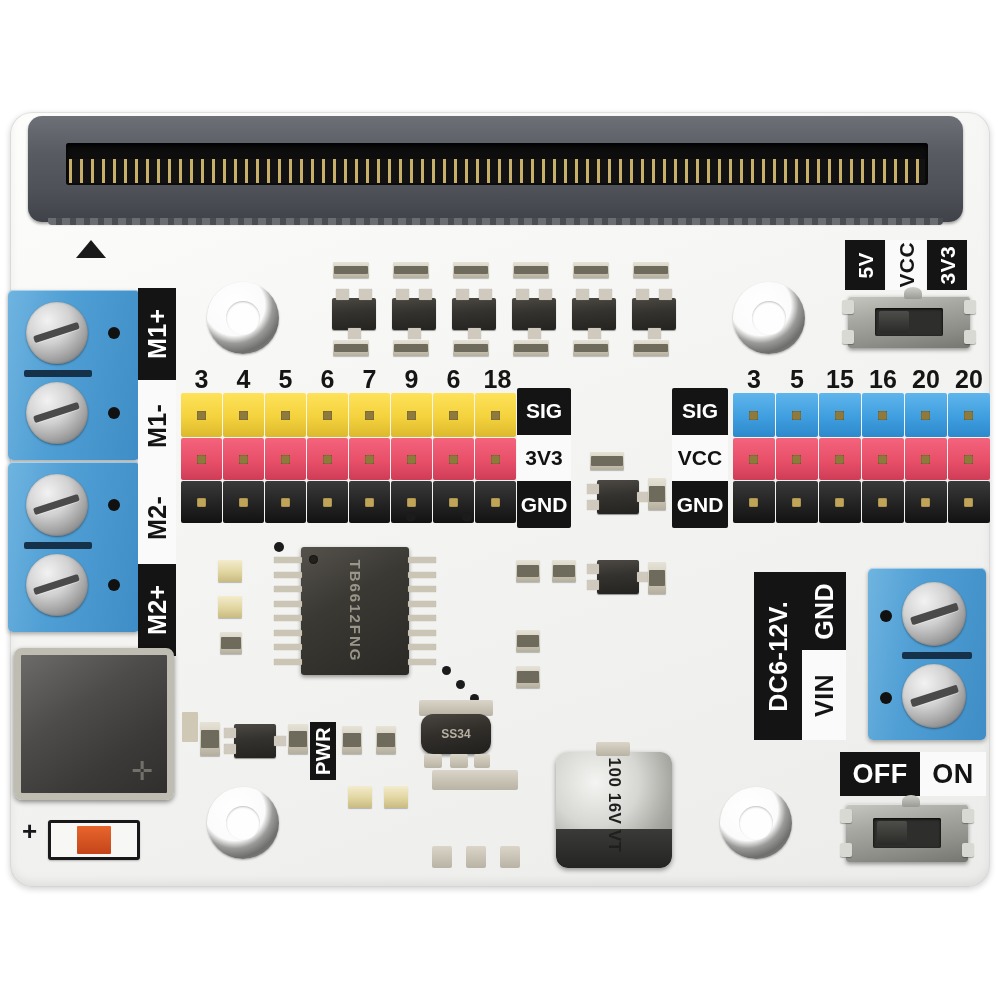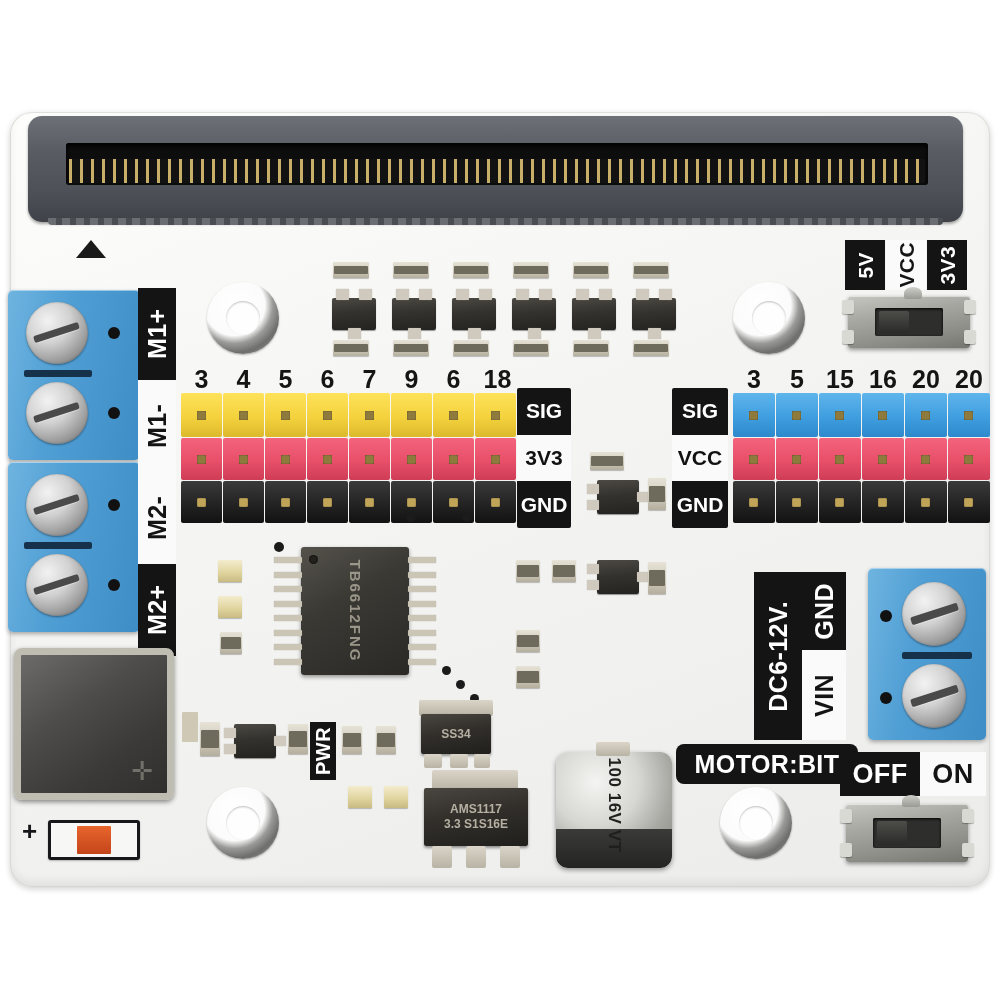--- a/index.html
+++ b/index.html
@@ -113,21 +113,21 @@
         background:radial-gradient(circle at 34% 26%,#f4f4f2 0%,#d6d6d2 38%,#a8a8a3 66%,#83837e 100%);
         box-shadow:0 2px 5px rgba(0,0,0,.4);overflow:hidden;}
   .ecap .band{position:absolute;left:0;right:0;bottom:0;height:34%;
         background:linear-gradient(180deg,#3a3a38 0%,#242422 100%);border-radius:0 0 12px 12px;}
   .ecap .txt{position:absolute;left:50%;top:46%;transform:translate(-50%,-50%) rotate(90deg);
         color:#1f1f1e;font-size:17px;font-weight:bold;white-space:nowrap;letter-spacing:.5px;
         font-family:"Liberation Sans",sans-serif;}
 
   
   .to252{position:absolute;background:linear-gradient(170deg,#4a4741 0%,#322f2b 45%,#201f1c 100%);
-        border-radius:2px;box-shadow:0 2px 3px rgba(0,0,0,.4);}
+        border-radius:12px;box-shadow:0 2px 3px rgba(0,0,0,.4);}
   .to252 .t{position:absolute;left:50%;top:50%;transform:translate(-50%,-50%);
         color:#b6b0a2;font-size:12px;font-weight:bold;white-space:nowrap;
         font-family:"Liberation Sans",sans-serif;text-align:center;line-height:1.25;}
   .tab{position:absolute;background:linear-gradient(180deg,#dad5c8 0%,#b8b3a4 100%);border-radius:2px;}
 
   
   .slsw{position:absolute;border-radius:3px;
         background:linear-gradient(170deg,#c7c7c2 0%,#a8a8a3 35%,#8f8f8a 70%,#767671 100%);
         box-shadow:0 2px 4px rgba(0,0,0,.4), inset 0 1px 0 rgba(255,255,255,.5);}
   .slsw .win{position:absolute;left:22%;top:24%;width:56%;height:52%;
@@ -490,26 +490,20 @@
   <div class="res" style="left:342px;top:726px;width:20px;height:28px;">
       <span style="top:24%;height:52%;"></span>
     </div>
   <div class="res" style="left:376px;top:726px;width:20px;height:28px;">
       <span style="top:24%;height:52%;"></span>
     </div>
   <div class="led" style="left:348px;top:786px;width:24px;height:22px;"></div>
   <div class="led" style="left:384px;top:786px;width:24px;height:22px;"></div>
 
   <div class="tab" style="left:432px;top:770px;width:86px;height:20px;"></div>
-  <div class="to252" style="left:424px;top:788px;width:104px;height:58px;">
-    <div class="t">
-      <span>AMS1117</span><br>
-      <span>3.3 S1S16E</span>
-    </div>
-  </div>
   <div class="tab" style="left:432px;top:846px;width:20px;height:22px;"></div>
   <div class="tab" style="left:466px;top:846px;width:20px;height:22px;"></div>
   <div class="tab" style="left:500px;top:846px;width:20px;height:22px;"></div>
 
   <div class="ecap" style="left:556px;top:752px;width:116px;height:116px;">
     <div class="band"></div>
     <div class="txt">
       <span>100</span>
       <span>16V</span>
       <span>VT</span>
@@ -527,21 +521,20 @@
     <span class="rot90">GND</span>
   </div>
   <div class="term" style="left:868px;top:568px;width:118px;height:172px;">
     <div class="termdot" style="left:12px;top:42px;"></div>
     <div class="termdot" style="left:12px;top:124px;"></div>
     <div class="screw" style="left:34px;top:14px;width:64px;height:64px;"></div>
     <div class="termgap" style="left:34px;top:84px;width:70px;"></div>
     <div class="screw" style="left:34px;top:96px;width:64px;height:64px;"></div>
   </div>
 
-  <div class="silk" style="left:676px;top:744px;width:182px;height:40px;font-size:25px;border-radius:8px;">MOTOR:BIT</div>
 
   <div class="silk" style="left:840px;top:752px;width:80px;height:44px;font-size:27px;">OFF</div>
   <div class="silk inv" style="left:920px;top:752px;width:66px;height:44px;font-size:27px;">ON</div>
   <div class="slsw" style="left:846px;top:804px;width:122px;height:58px;">
     <div class="nub"></div>
     <div class="win">
       <div class="knob"></div>
     </div>
     <div class="ear" style="left:-6px;top:5px;"></div>
     <div class="ear" style="right:-6px;top:5px;"></div>

